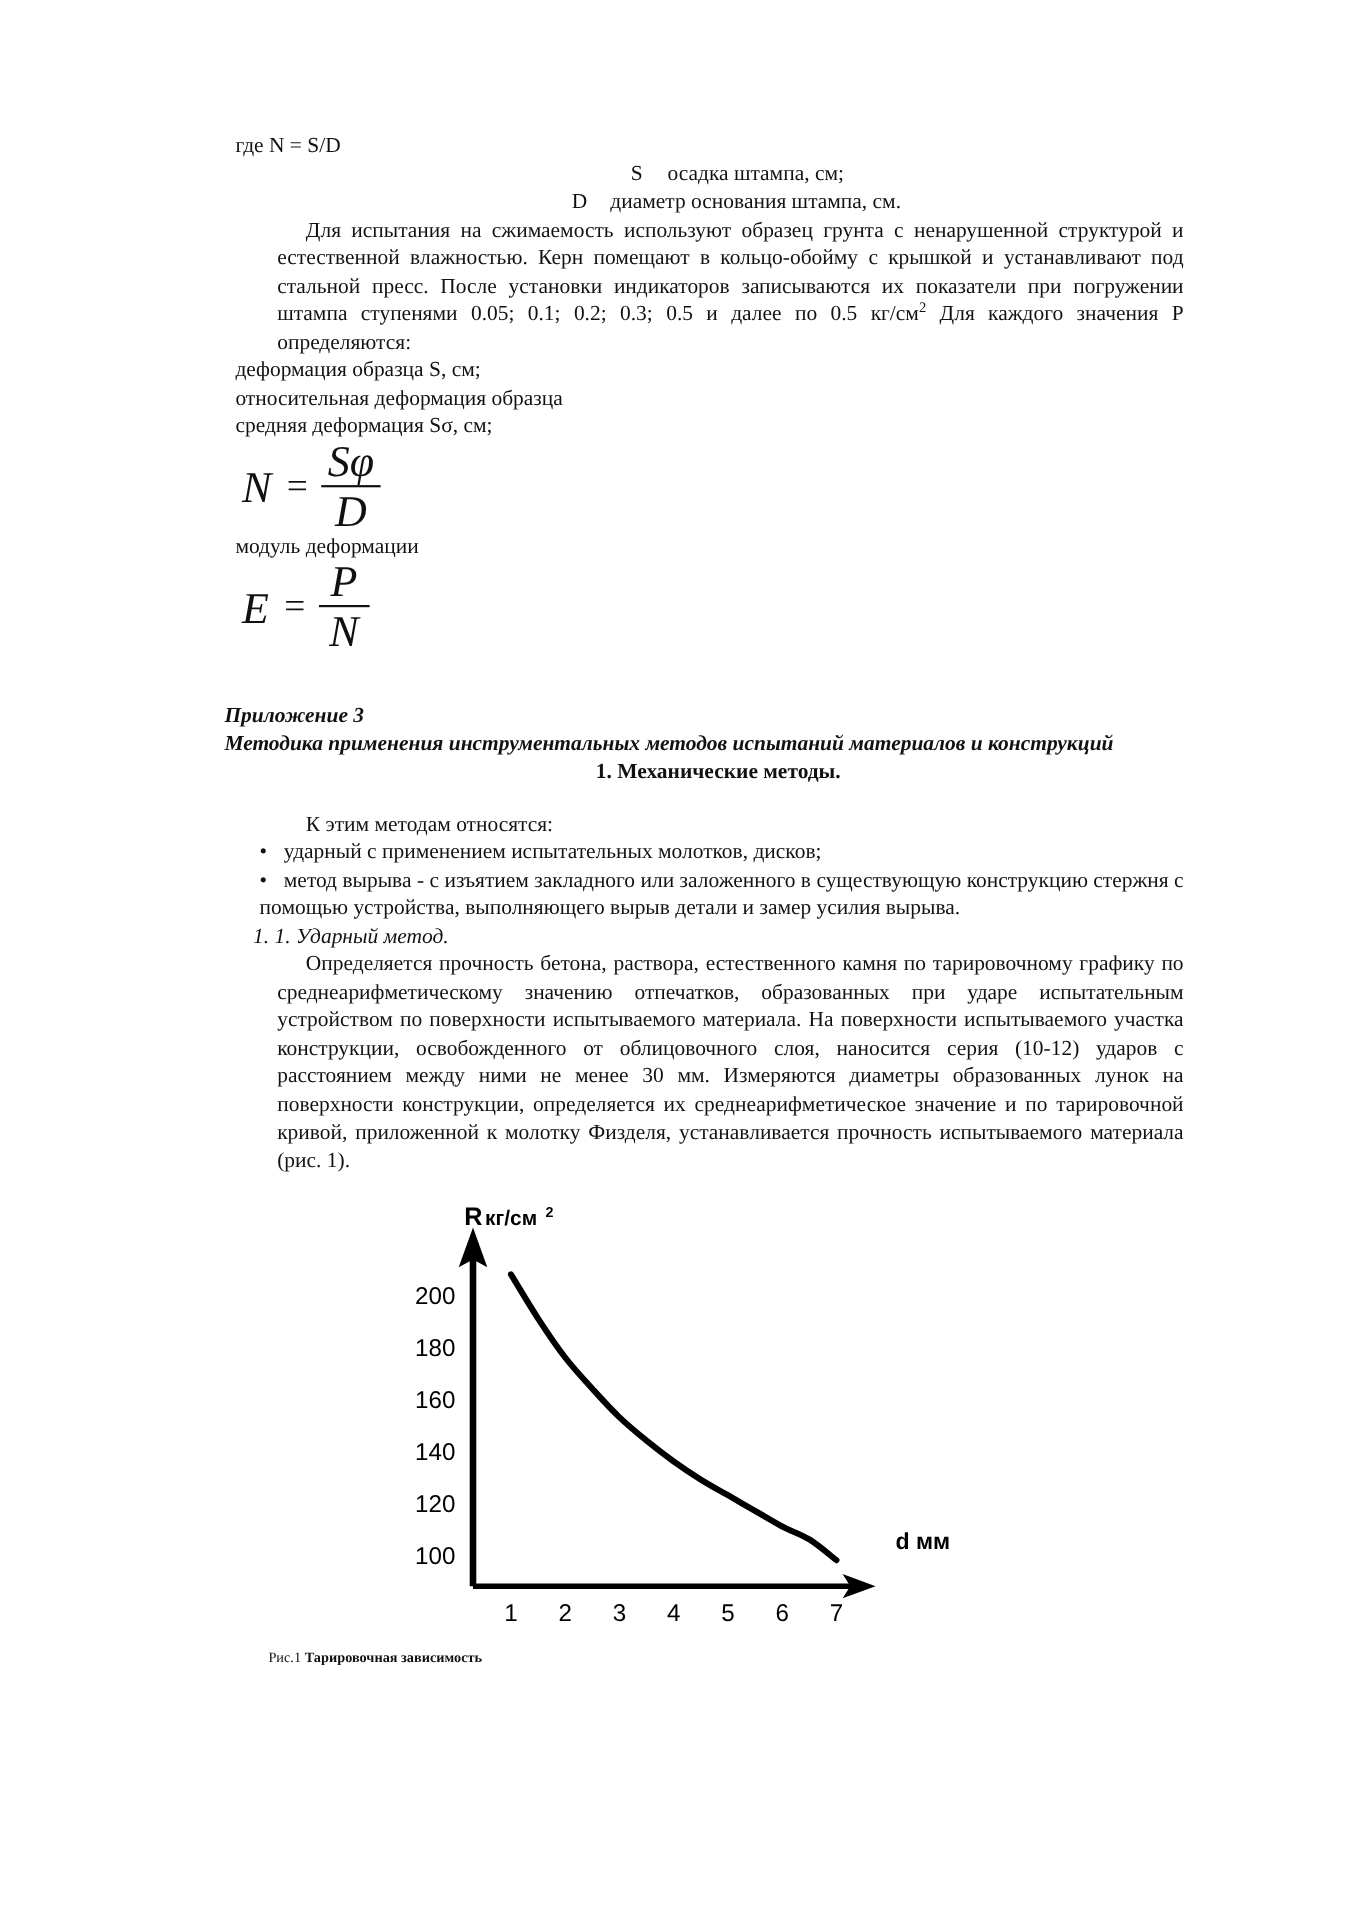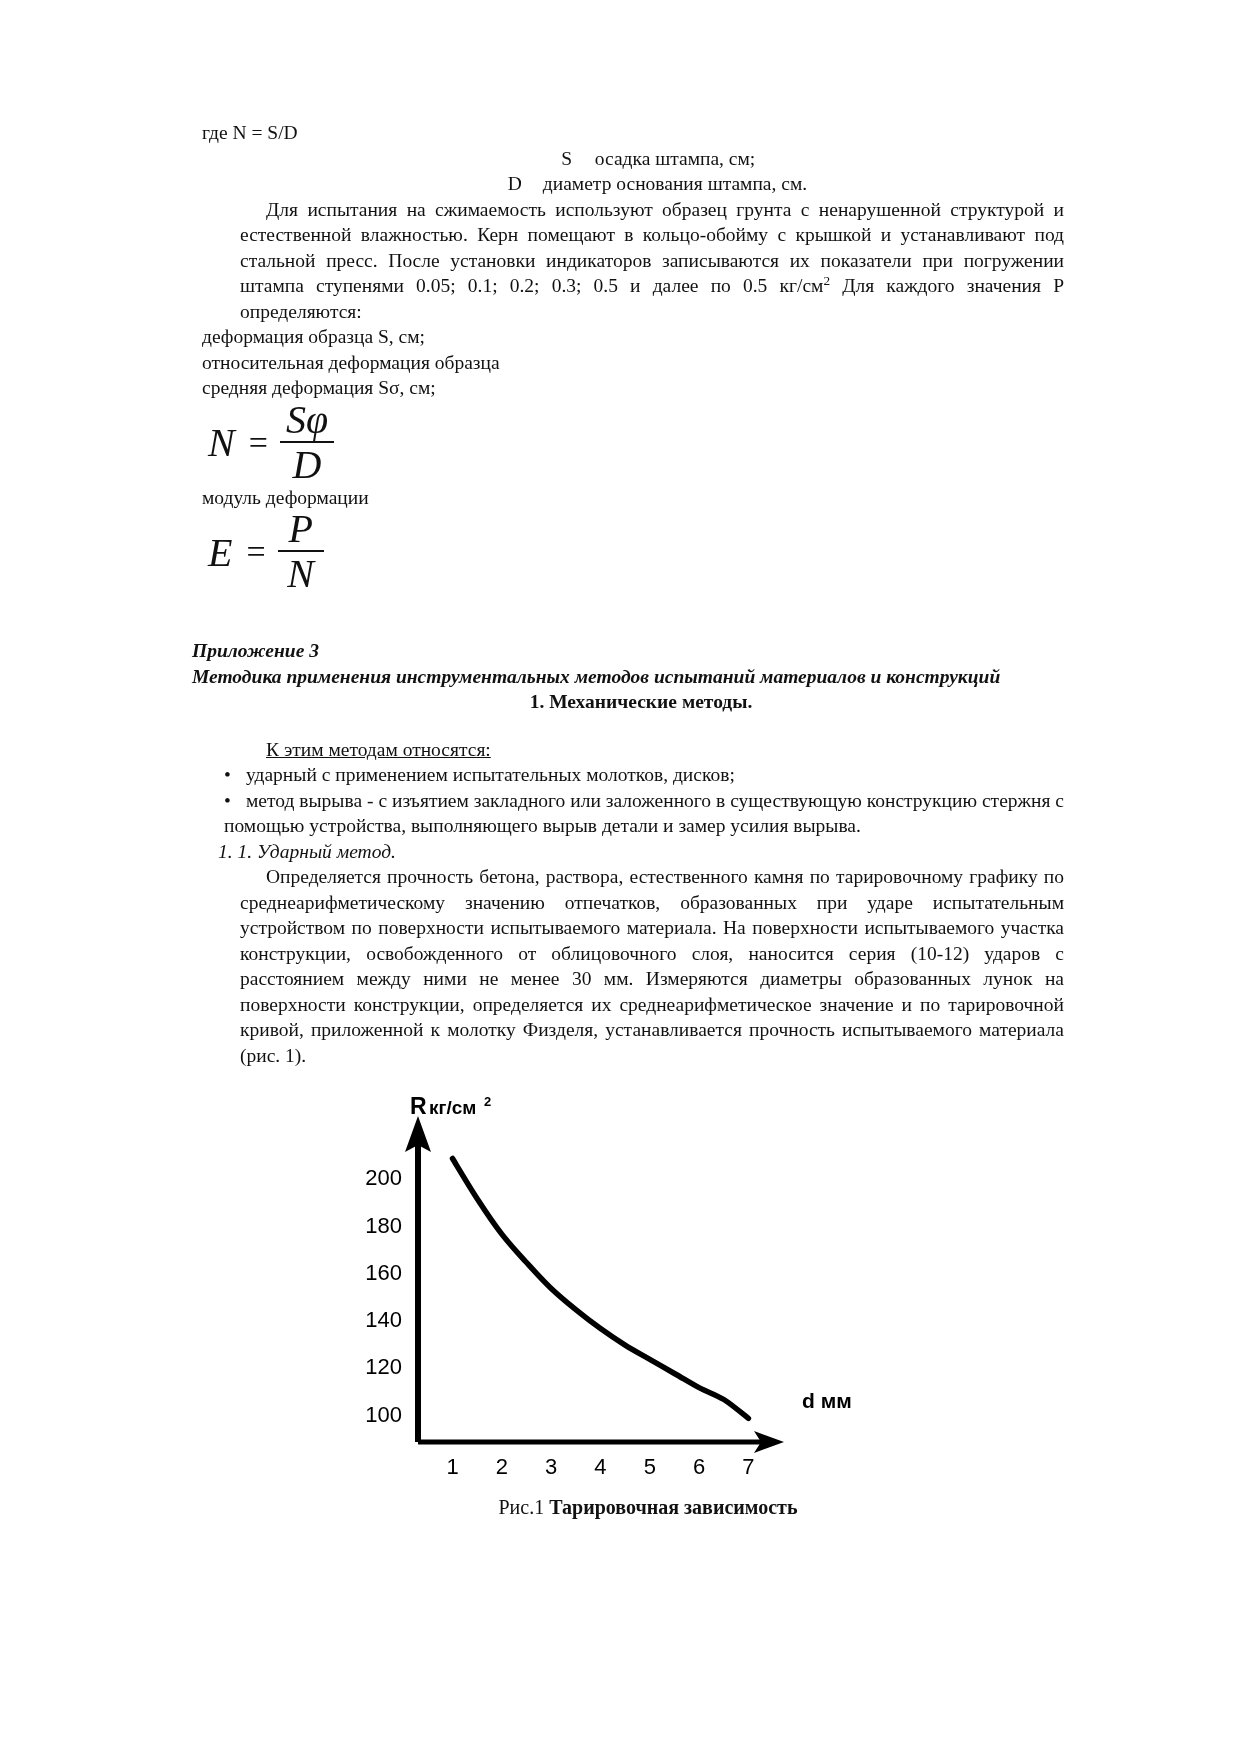--- a/index.html
+++ b/index.html
@@ -6,32 +6,32 @@
   body {
     width:1240px; height:1755px;
     background:#ffffff;
     font-family:"Liberation Serif", "DejaVu Serif", serif;
     color:#111111;
     position:relative;
     overflow:hidden;
   }
   .page {
     position:absolute;
-    left:192px; top:120px;
+    left:204px; top:120px;
     width:872px;
   }
   p, div.line { margin:0; }
   .body-text {
     font-size:19.5px;
     line-height:25.5px;
     text-align:justify;
     text-justify:inter-word;
   }
   .indent { text-indent:26px;margin-left:48px; }
-  .nojust { text-align:left;text-decoration:underline; }
+  .nojust { text-align:left; }
   .tab-line {
     font-size:19.5px;
     line-height:25.5px;
     padding-left:38px;
     text-align:center;
   }
   .tab-line .sym { display:inline-block; width:56px; }
   .where-line { font-size:19.5px; line-height:25.5px; padding-left:10px; }
   .sub-line { font-size:19.5px; line-height:25.5px; padding-left:10px; }
   sup { font-size:0.68em; vertical-align:super; line-height:0; }
@@ -71,22 +71,21 @@
   .spacer-sm { height:22px; }
   .italic-head { font-style:italic; font-size:19.5px; line-height:25.5px; text-indent:26px; }
   .bullet { font-size:19.5px; line-height:25.5px; text-align:justify; text-justify:inter-word;margin-left:32px; }
   .bullet .dot { display:inline-block; width:22px; text-indent:0; }
 
   
   .figure { margin-top:22px; position:relative; }
   .chart-wrap { position:relative; width:560px; height:400px; margin-left:140px; }
   .chart-wrap svg { display:block; }
   .caption {
-    text-align:center;
-    font-size:20px;
+    font-size:13px;
     line-height:26px;
     margin-top:4px;
     margin-left:40px;
   }
   .caption b { font-weight:bold; }
   .cap-pre { font-weight:normal; }
 </style>
 </head>
 <body>
 

